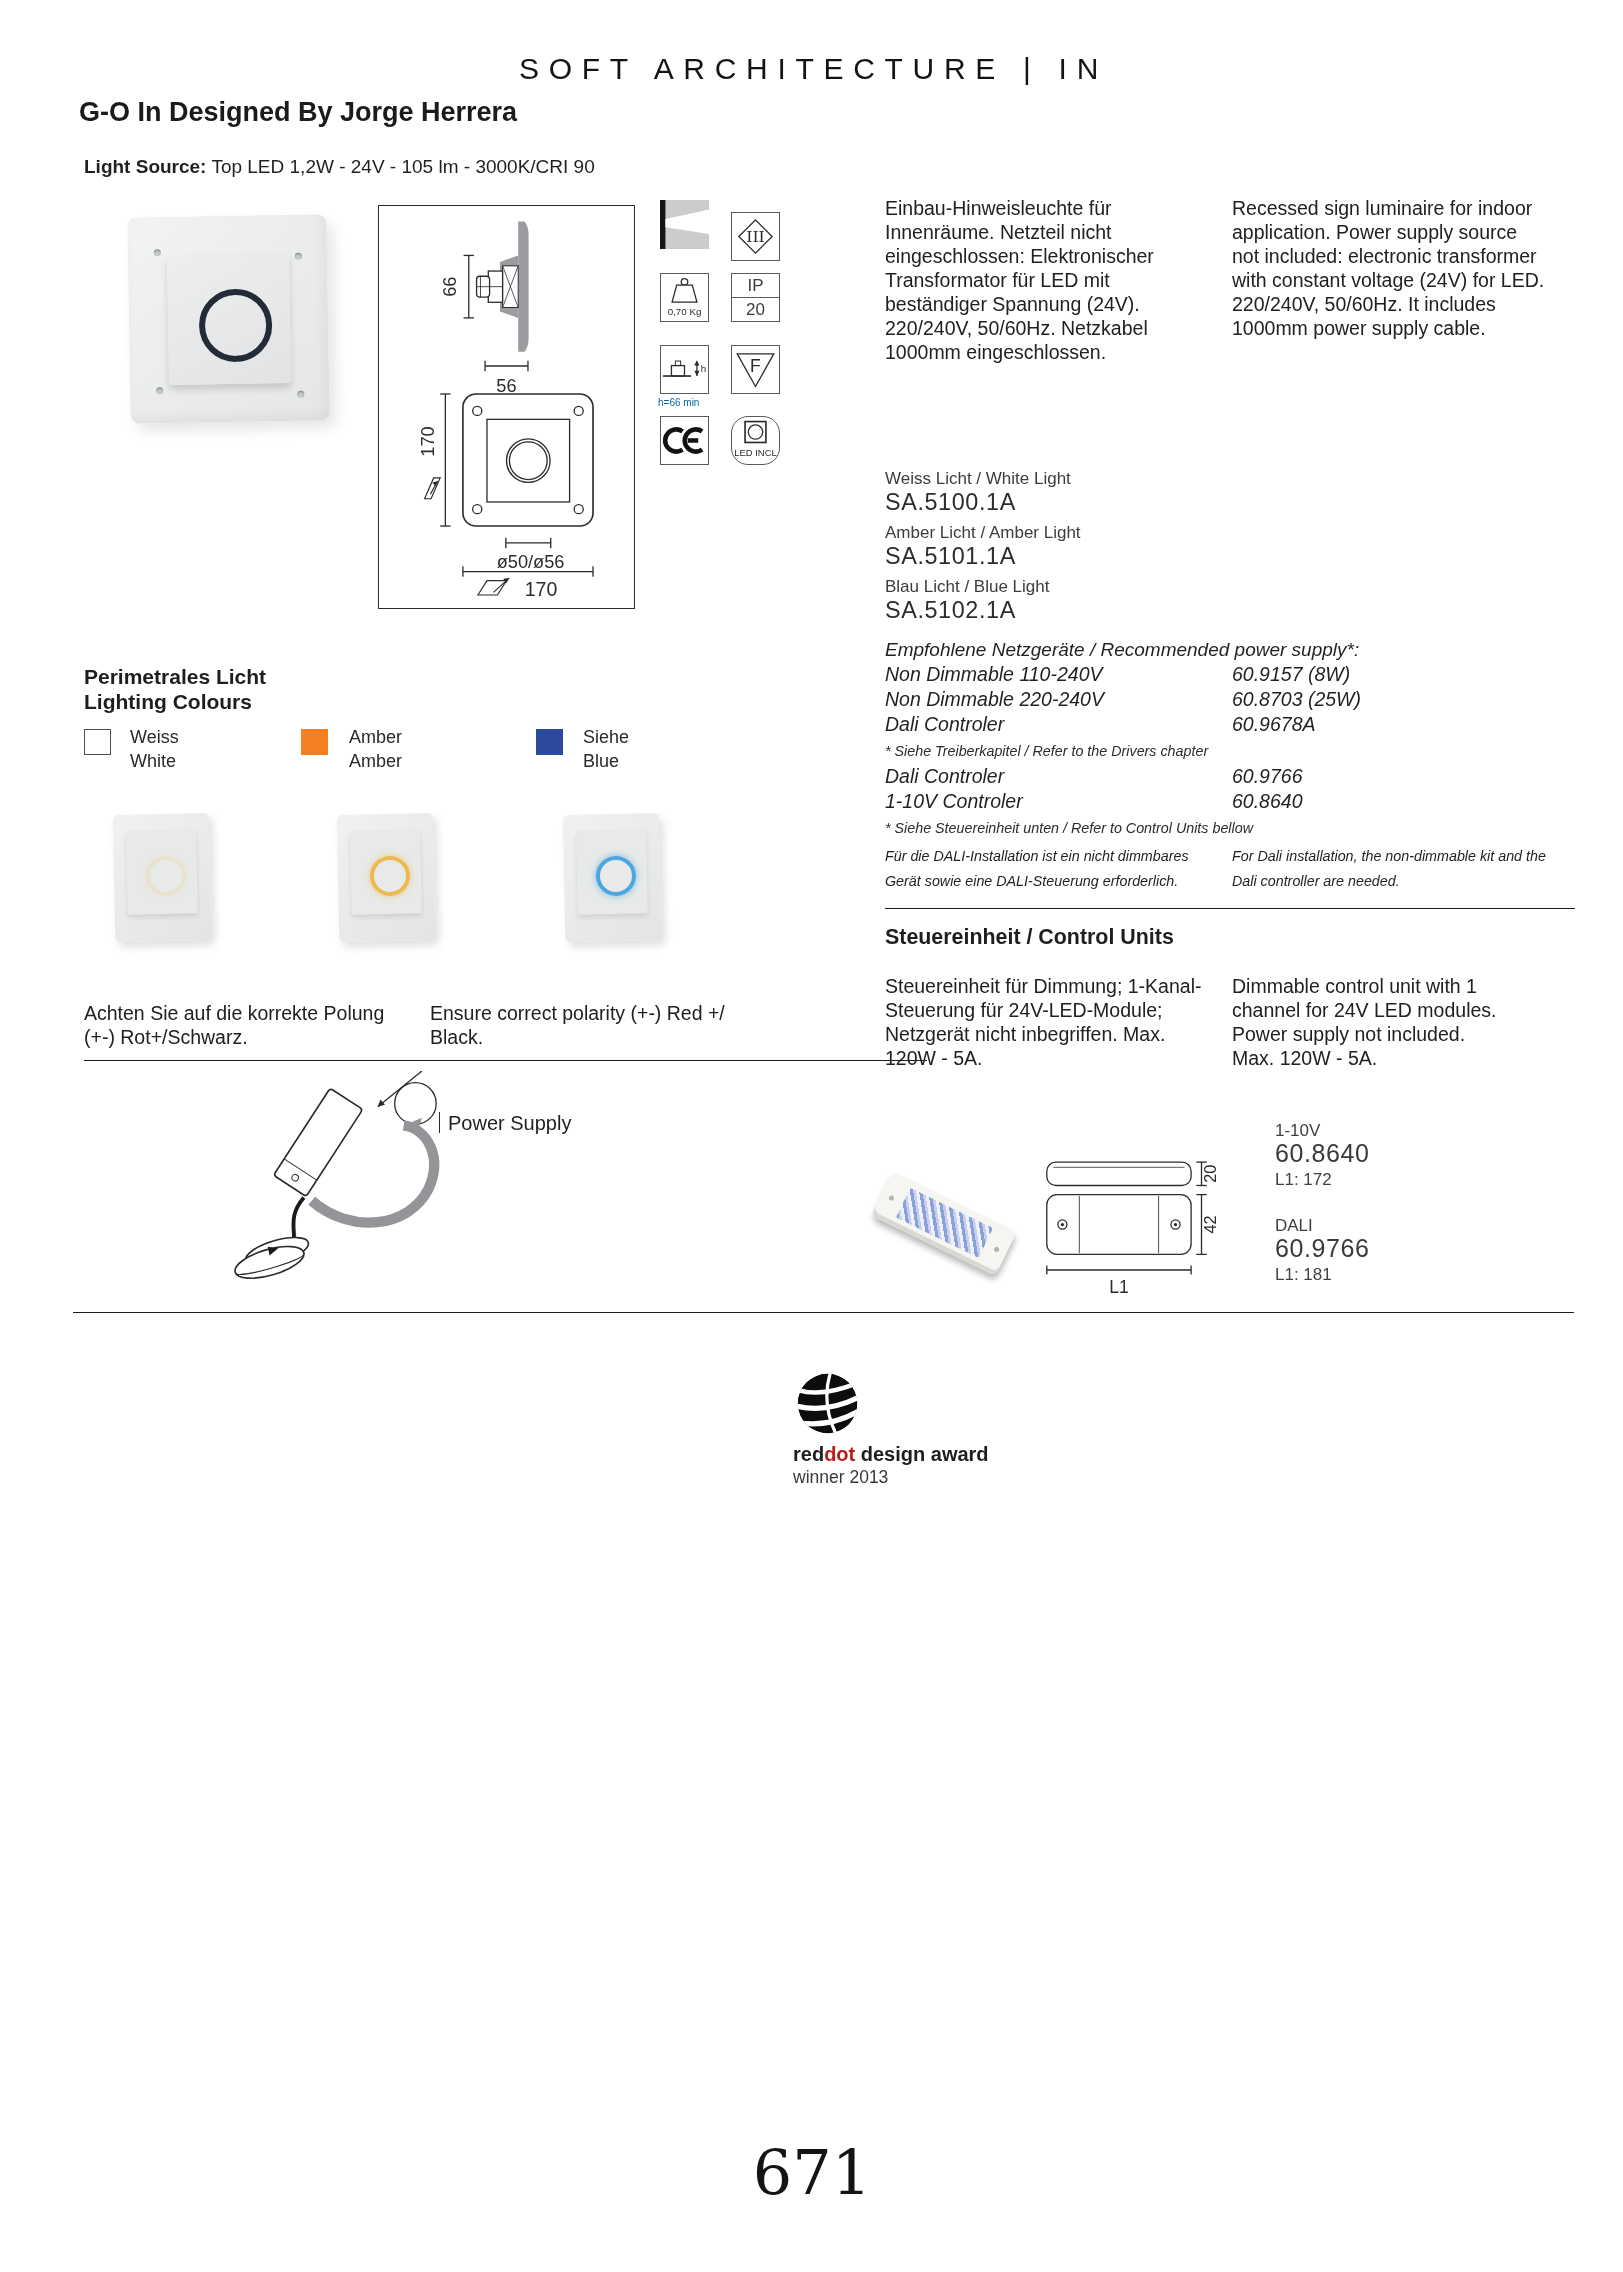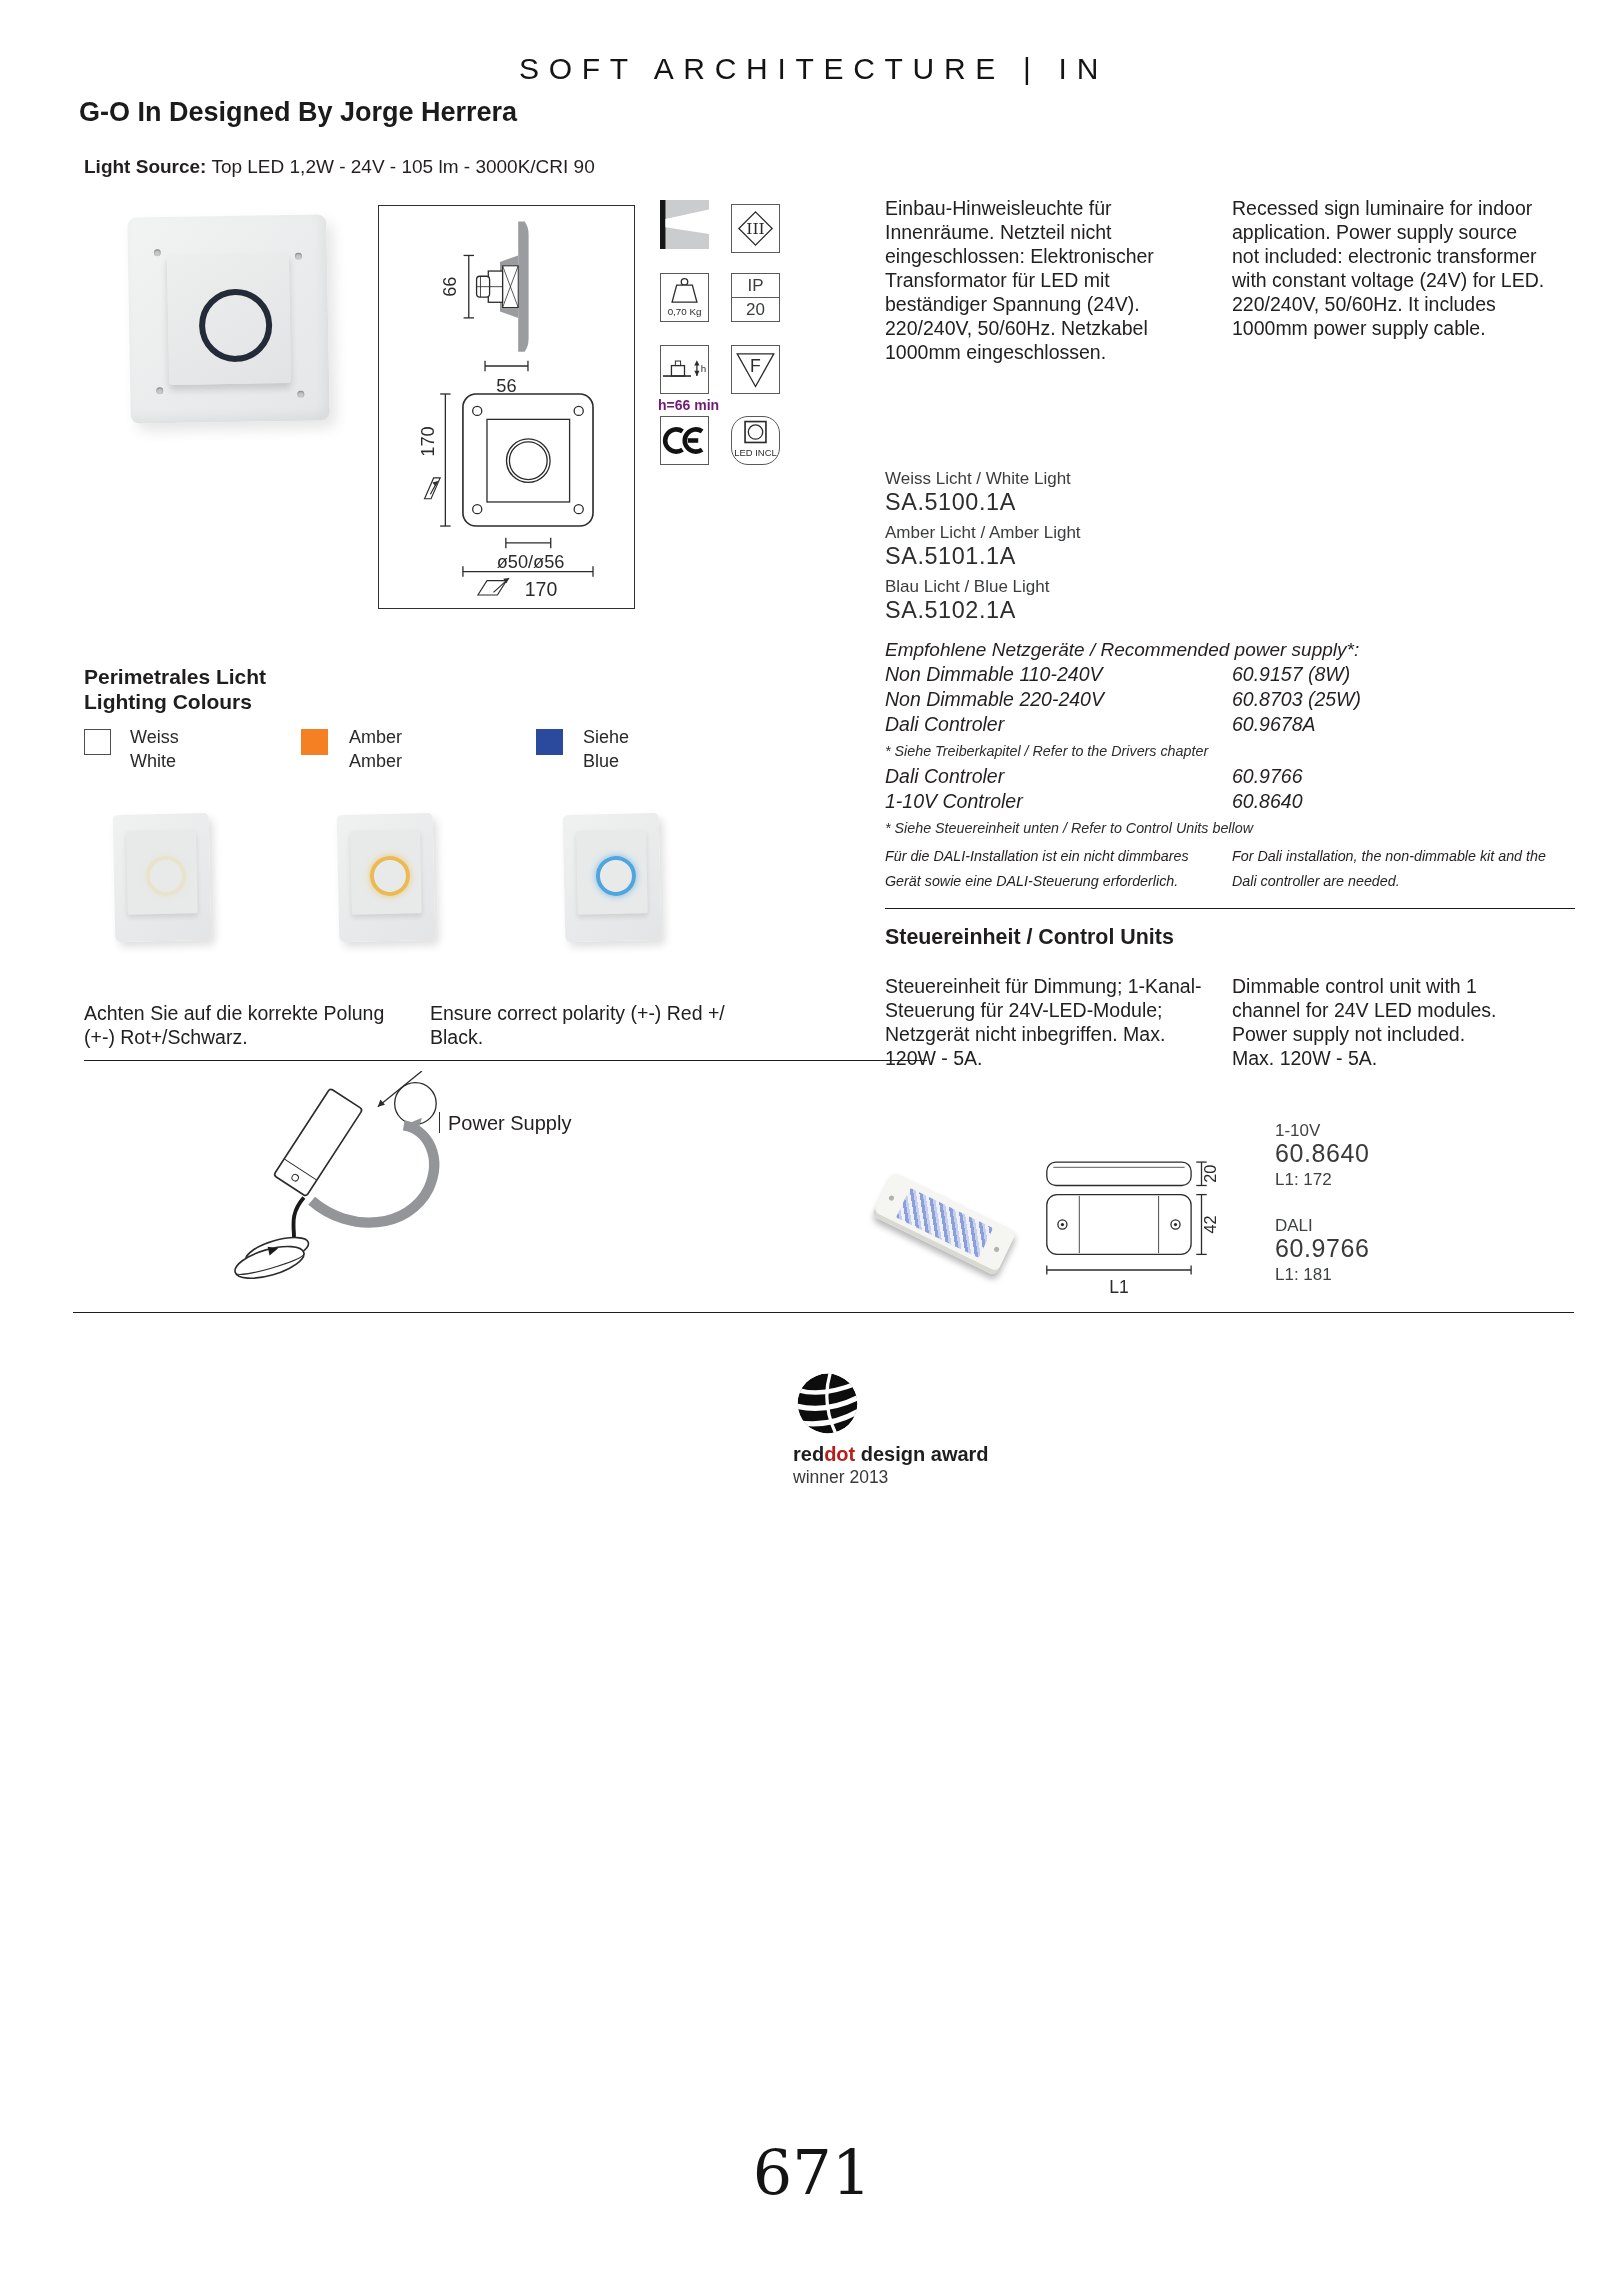--- a/index.html
+++ b/index.html
@@ -29,28 +29,28 @@
   
   #drawing-box{left:378px;top:205px;width:257px;height:404px;border:1.3px solid #2e2e2e;box-sizing:border-box;}
   #drawing-box svg{display:block;width:100%;height:100%;}
   .dwg-text{fill:#2b2b2b;stroke:none;font-family:"Liberation Sans",sans-serif;}
 
   
   .icon-box{position:absolute;width:49px;height:49px;border:1.3px solid #595a5c;box-sizing:border-box;
             color:#3a3c3e;background:#fff;}
   .icon-plain{border:none;}
   #icon-beam{left:660px;top:200px;}
-  #icon-class{left:731px;top:204px;}
+  #icon-class{left:731px;top:212px;}
   #icon-weight{left:660px;top:273px;}
   #icon-ip{left:731px;top:273px;display:flex;flex-direction:column;}
   #icon-recess{left:660px;top:345px;}
   #icon-f{left:731px;top:345px;}
   #icon-ce{left:660px;top:416px;display:flex;align-items:center;justify-content:center;}
   #icon-led{left:731px;top:416px;border-radius:17px;}
-  #recess-note{left:658px;top:397px;font-size:14px;color:#701a75;white-space:nowrap;font-weight:bold;}
+  #recess-note{left:658px;top:397px;font-size:10px;color:#0369a1;white-space:nowrap;}
   .ip-cell{flex:1;display:flex;align-items:center;justify-content:center;font-size:17px;color:#3a3c3e;}
   .ip-cell + .ip-cell{border-top:1.3px solid #595a5c;}
   .icon-box svg{display:block;width:100%;height:100%;}
 
   
   .para{font-size:19.5px;line-height:24px;white-space:pre-line;color:#232021;}
   #desc-de{left:885px;top:196px;}
   #desc-en{left:1232px;top:196px;}
 
   

